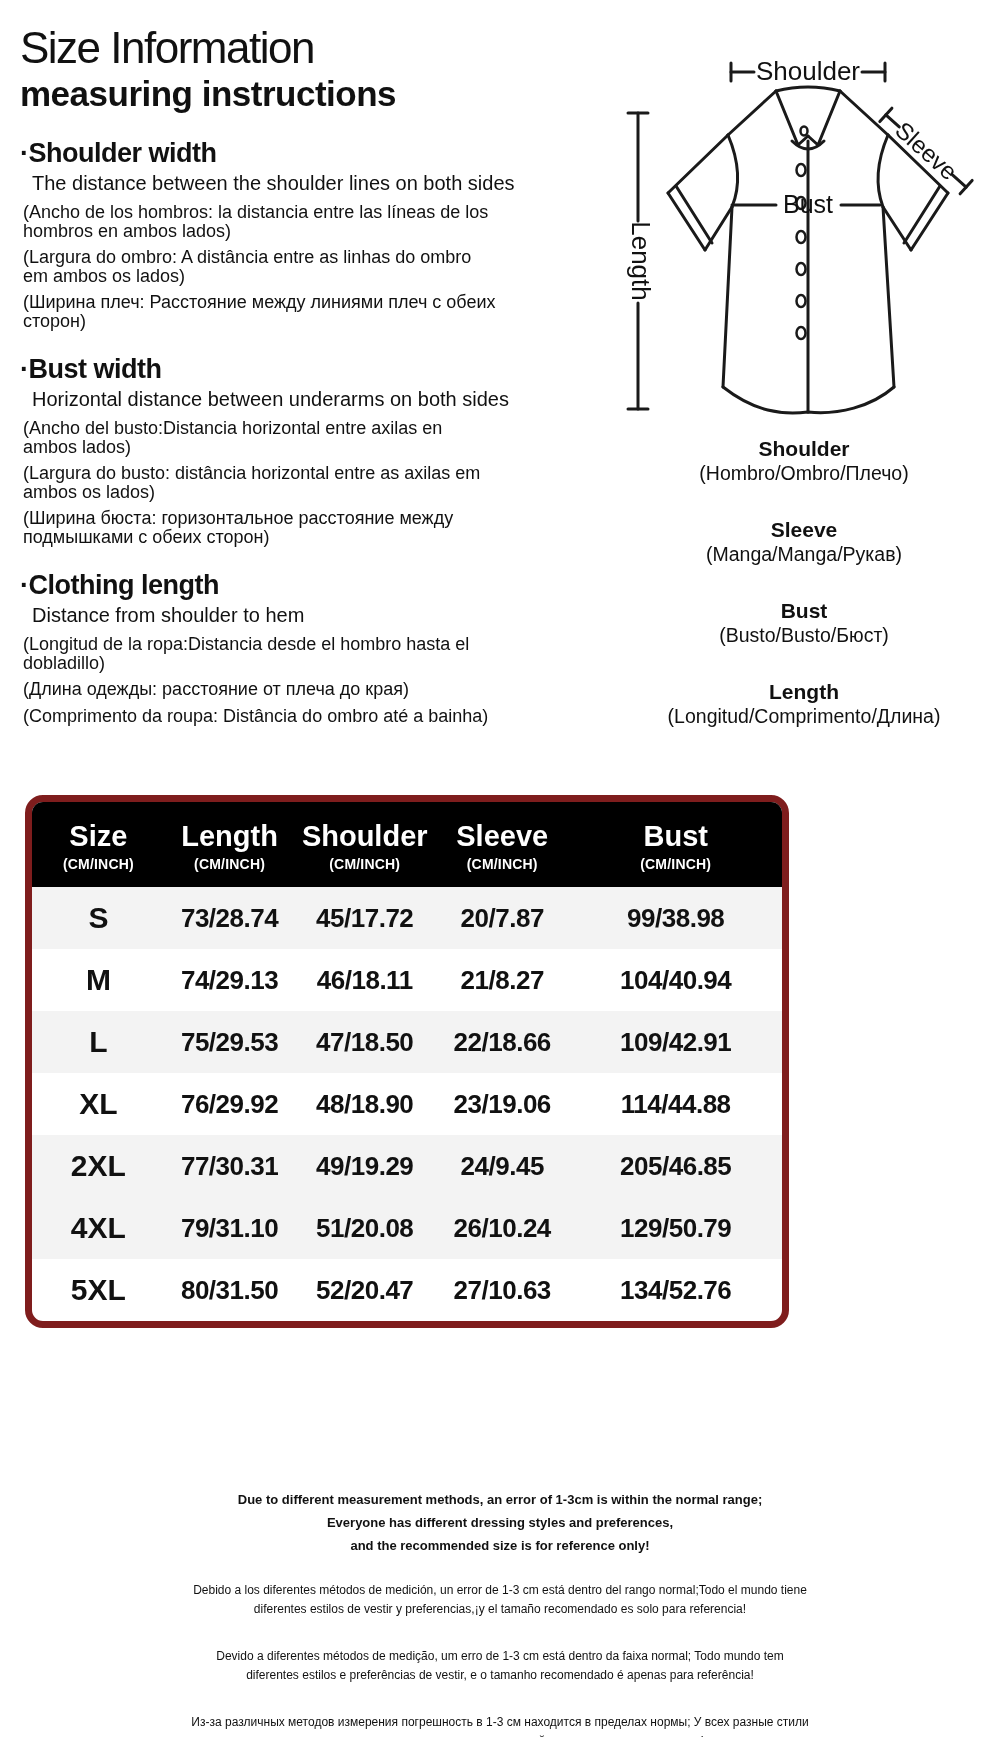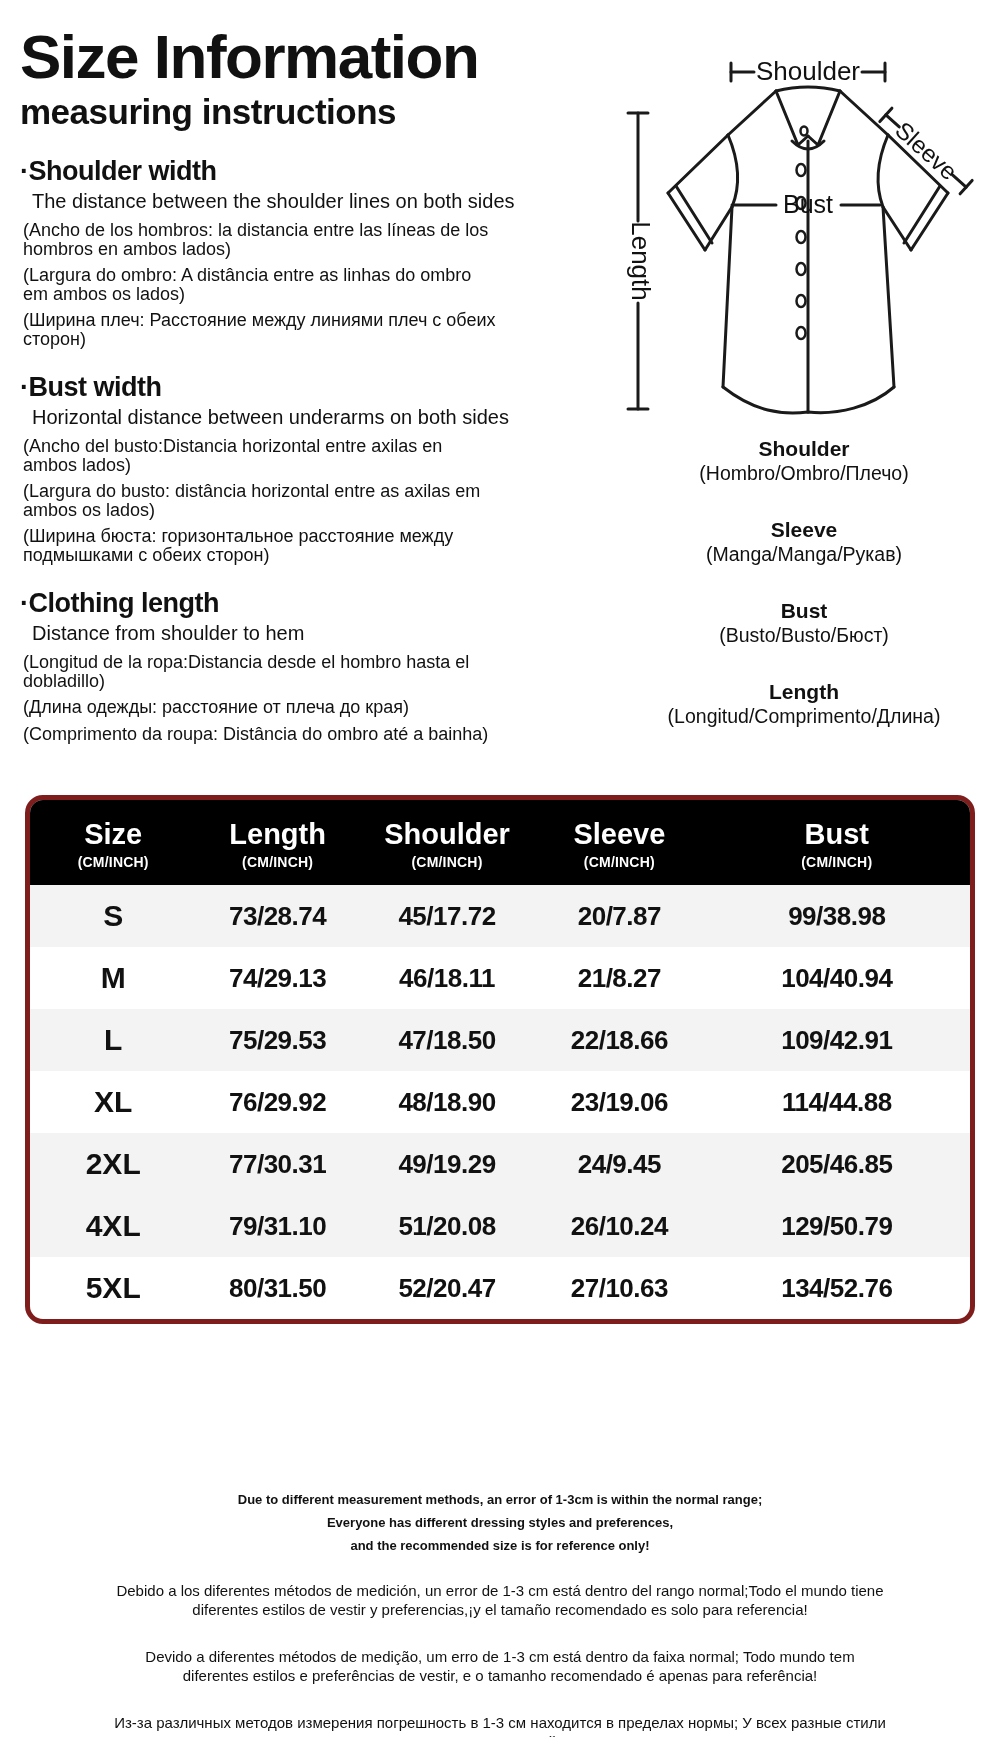--- a/index.html
+++ b/index.html
@@ -5,21 +5,21 @@
   * { margin:0; padding:0; box-sizing:border-box; }
   html,body { background:#fff; }
   body {
     width:1000px; height:1737px; position:relative;
     font-family:"Liberation Sans", sans-serif; color:#111;
     overflow:hidden;
   }
 
   
   .left-col { position:absolute; left:20px; top:26px; width:528px; }
-  .page-title { font-size:62px; font-weight:bold; letter-spacing:-1.5px; line-height:1.0; }
+  .page-title { font-size:44px; font-weight:normal; letter-spacing:-1.5px; line-height:1.0; }
   .page-subtitle { font-size:35px; font-weight:bold; letter-spacing:-0.5px; margin-top:4px; }
   .subtitle-trans { font-size:20px; line-height:24px; margin-top:2px; }
   .subtitle-trans-block { margin-top:8px; }
 
   .m-section { margin-top:24px; }
   .m-heading { font-size:27px; font-weight:bold; letter-spacing:-0.5px; }
   .m-desc { font-size:20px; margin:3px 0 2px 12px; }
   .m-trans { font-size:18px; line-height:18.5px; margin:8px 0 0 3px; max-width:478px; }
 
   
@@ -27,38 +27,38 @@
   .diagram-wrap svg { display:block; }
   svg text { font-family:"Liberation Sans", sans-serif; fill:#111; }
 
   .legend { position:absolute; left:609px; top:436px; width:390px; text-align:center; }
   .legend-item { margin-bottom:32px; }
   .legend-term { font-size:21px; font-weight:bold; line-height:25px; }
   .legend-trans { font-size:19.5px; line-height:24px; }
 
   
   .size-table {
-    position:absolute; left:25px; top:795px; width:950px;
-    border:5px solid #7f1d1d; border-radius:18px; overflow:hidden; background:#fff;
+    position:absolute; left:25px; top:795px; width:764px;
+    border:7px solid #7f1d1d; border-radius:18px; overflow:hidden; background:#fff;
   }
   .grid-row { display:grid; grid-template-columns:168fr 164fr 178fr 170fr 269fr; }
   .table-head { background:#000; color:#fff; padding:18px 0 15px 0; }
   .col-head { text-align:center; }
   .col-label { font-size:29px; font-weight:bold; line-height:32px; }
   .col-unit { font-size:14px; font-weight:bold; margin-top:4px; letter-spacing:0.2px; }
   .table-row { height:62px; align-items:center; }
   .table-row.striped { background:#f3f3f3; }
   .cell { text-align:center; font-weight:bold; font-size:26px; letter-spacing:-0.5px; }
   .cell-size { font-size:30px; letter-spacing:0; }
 
   
   .notes { position:absolute; left:30px; top:1488px; width:940px; text-align:center; }
   .note-en { font-size:13px; font-weight:bold; line-height:23px; }
   .note-block { margin-top:28px; }
-  .note-line { font-size:15px; line-height:19px; }
+  .note-line { font-size:12px; line-height:19px; }
 </style>
 </head>
 <body>
 
 <div class="left-col">
   <div class="page-title">Size Information</div>
   <div class="page-subtitle">measuring instructions</div>
 
   <div class="m-section">
     <div class="m-heading">·Shoulder width</div>

